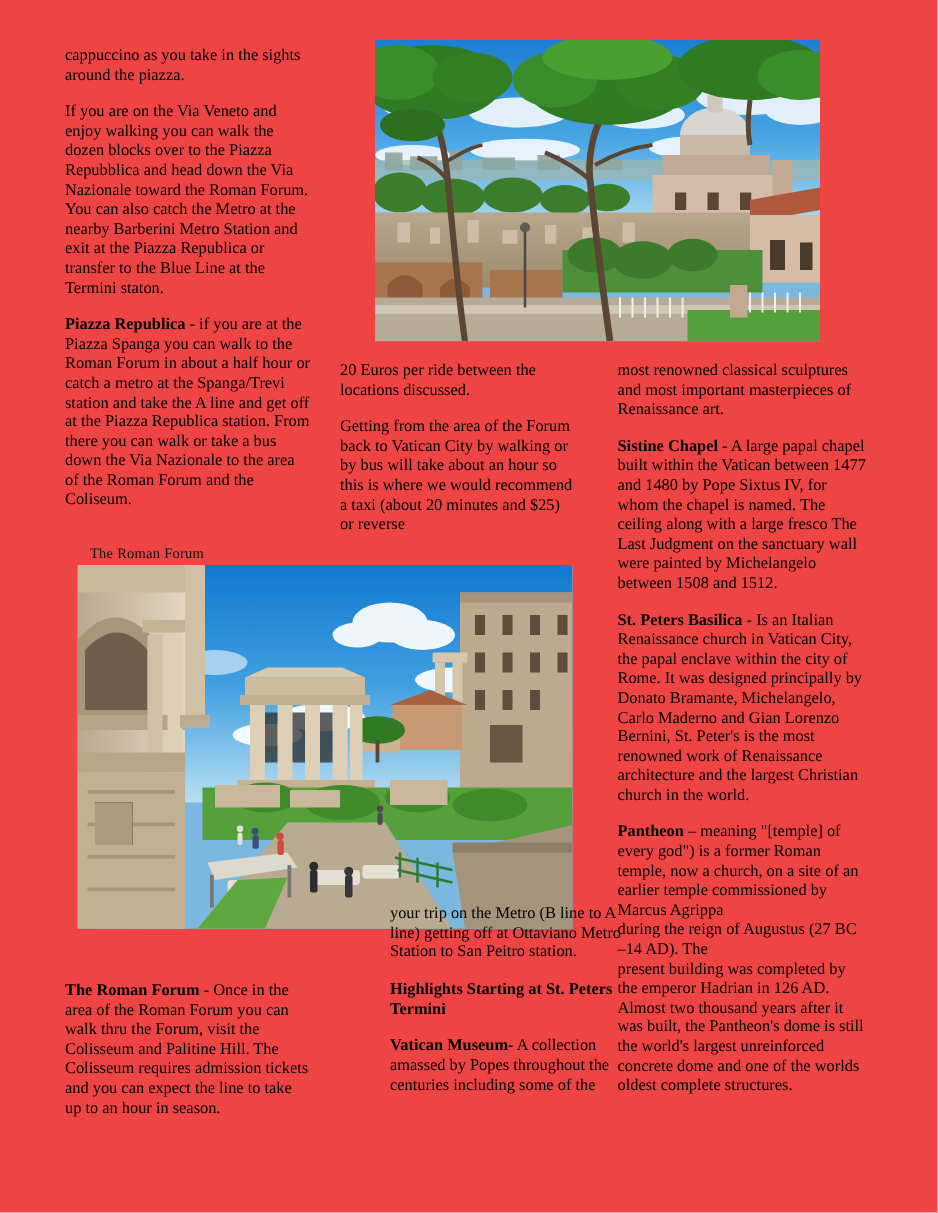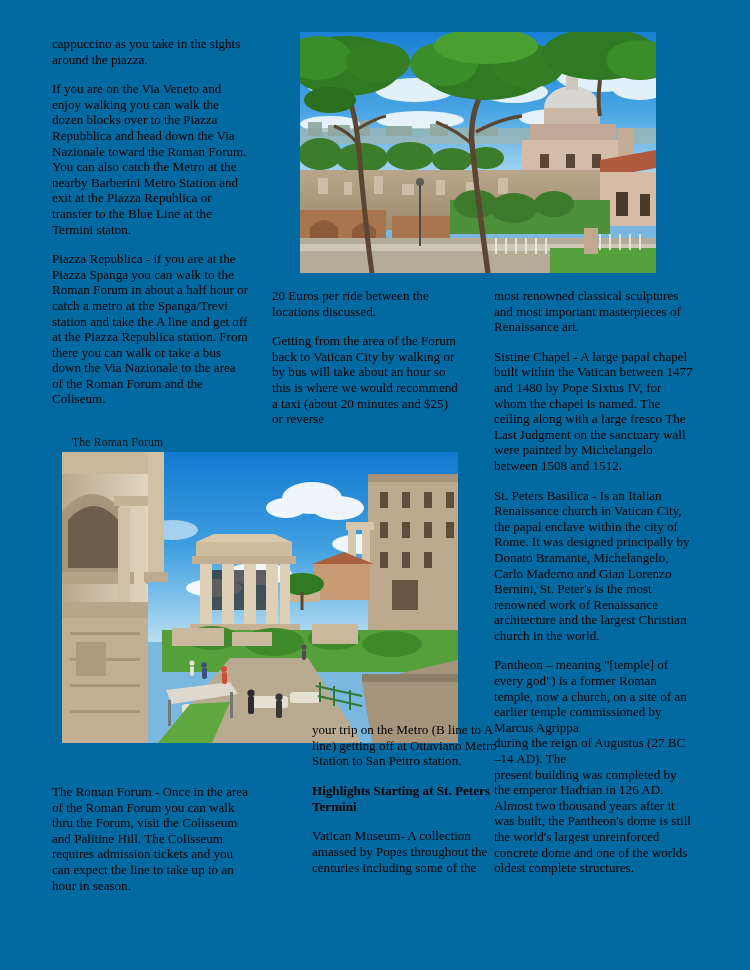--- a/index.html
+++ b/index.html
@@ -11,41 +11,41 @@
     width: 750px;
     height: 970px;
     position: relative;
     overflow: hidden;
     font-family: "Liberation Serif", "DejaVu Serif", serif;
     color: #000000;
   }
   .page {
     position: absolute;
     inset: 0;
-    background: #0369a1;
+    background: #ef4444;
   }
 
   
   .col {
     position: absolute;
     font-size: 13.1px;
     line-height: 15.6px;
     text-align: left;
   }
   #col-1 { left: 52px;  top: 36px;  width: 196px; }
   #col-1b{ left: 52px;  top: 755px; width: 196px; margin-top: 29px; }
   #col-2 { left: 272px; top: 288px; width: 190px; }
   #col-2b{ left: 272px; top: 722px; width: 194px; margin-left: 40px; }
   #col-3 { left: 494px; top: 288px; width: 200px; }
 
   .col p {
     margin: 0 0 14px 0;
   }
   .col p:last-child { margin-bottom: 0; }
-  b, .lead { font-weight: normal; }
+  b, .lead { font-weight: bold; }
 
   .heading {
     font-weight: bold;
     margin: 0 0 14px 0;
     line-height: 15.8px;
   }
 
   
   .photo {
     position: absolute;

